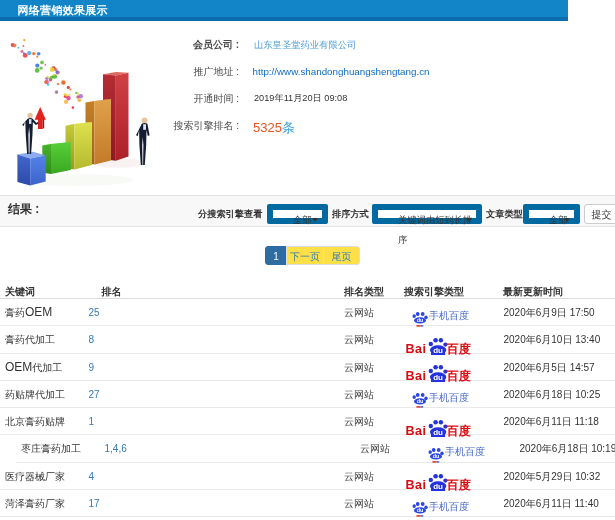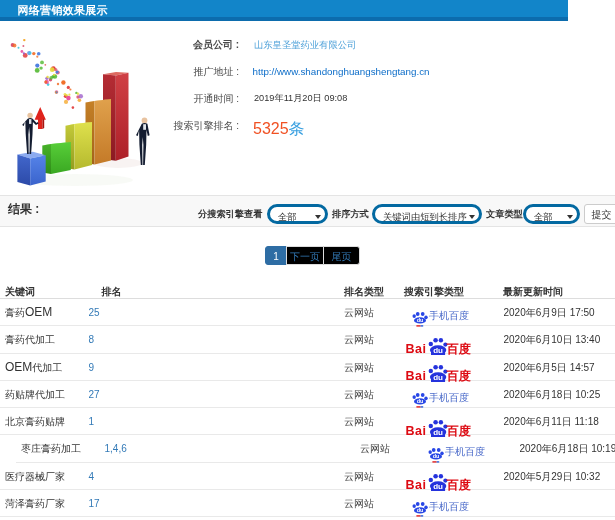--- a/index.html
+++ b/index.html
@@ -8,24 +8,24 @@
   .abs{position:absolute;}
   
   #hdr{left:0;top:0;width:568px;height:21px;background:linear-gradient(#1285c9,#1285c9 80%,#0c6cad 80%,#0c6cad);}
   #hdr span{position:absolute;left:17.5px;top:4.5px;color:#fff;font-size:11px;line-height:11px;font-weight:bold;letter-spacing:0.3px;}
   
   .ilabel{width:120px;text-align:right;color:#4a4a4a;font-size:10px;left:119px;}
   .ival{left:254px;font-size:9.5px;}
   
   #fbar{left:0;top:195px;width:615px;height:32px;background:#f8f8f8;border-top:1px solid #e4e4e4;border-bottom:1px solid #e4e4e4;box-sizing:border-box;}
   .flabel{font-weight:bold;font-size:9.2px;color:#333;top:204px;line-height:20px;}
-  .sel{top:204px;height:20px;line-height:20px;background:#fff;border:3px solid #0369a1;border-radius:10px;box-sizing:border-box;font-size:9.3px;color:#333;padding-left:8px;}
+  .sel{top:204px;height:20px;line-height:20px;background:#fff;border:6px solid #0369a1;border-radius:2px;box-sizing:border-box;font-size:9.3px;color:#333;padding-left:20px;}
   .sel .tri{position:absolute;right:4.5px;top:8px;width:0;height:0;border-left:3.5px solid transparent;border-right:3.5px solid transparent;border-top:4px solid #333;}
   
-  .pg{top:246px;height:19px;line-height:19px;box-sizing:border-box;border:1px solid #ddd;background:#000000;color:#337ab7;font-size:10px;text-align:center;}
+  .pg{top:246px;height:19px;line-height:19px;box-sizing:border-box;border:1px solid #ddd;background:#fde047;color:#337ab7;font-size:10px;text-align:center;}
   
   .th{font-weight:bold;color:#333;font-size:10px;line-height:37px !important;}
   .row{left:0;width:615px;height:27.25px;border-bottom:1px solid #e9e9e9;box-sizing:border-box;}
   .row > span{position:absolute;top:0;line-height:27px;font-size:10px;}
   .c1{left:5px;color:#333;}
   .c2{left:88.5px;color:#337ab7;}
   .c3{left:344px;color:#444;}
   .c5{left:503.5px;color:#333;}
   .mb{left:429px;color:#4566c8;line-height:34px !important;}
 </style>
@@ -178,21 +178,21 @@
     </g>
 </svg>
 
 <div class="abs ilabel" style="top:38px;font-weight:bold;">会员公司 :</div>
 <div class="abs ival" style="top:38.5px;color:#4a9fd8;font-size:9.3px;">山东皇圣堂药业有限公司</div>
 <div class="abs ilabel" style="top:65px;">推广地址 :</div>
 <div class="abs ival" style="top:65.5px;color:#0b6cc8;font-size:9.8px;left:252.5px;">http://www.shandonghuangshengtang.cn</div>
 <div class="abs ilabel" style="top:91.5px;">开通时间 :</div>
 <div class="abs ival" style="top:92px;color:#333;font-size:9.2px;">2019年11月20日 09:08</div>
 <div class="abs ilabel" style="top:118.5px;">搜索引擎排名 :</div>
-<div class="abs ival" style="top:118.5px;font-size:16px;left:253px;"><span style="color:#f05123;">5325</span><span style="color:#3aa0e0;">条</span></div>
+<div class="abs ival" style="top:118.5px;font-size:13px;left:253px;"><span style="color:#f05123;">5325</span><span style="color:#3aa0e0;">条</span></div>
 
 <div id="fbar" class="abs"></div>
 <div class="abs" style="left:8px;top:204px;line-height:10px;font-weight:bold;font-size:12px;color:#333;">结果 :</div>
 <div class="abs flabel" style="left:198px;">分搜索引擎查看</div>
 <div class="abs sel" style="left:267px;width:61px;">全部<i class="tri"></i></div>
 <div class="abs flabel" style="left:332px;">排序方式</div>
 <div class="abs sel" style="left:372px;width:110px;">关键词由短到长排序<i class="tri"></i></div>
 <div class="abs flabel" style="left:486px;">文章类型</div>
 <div class="abs sel" style="left:523px;width:57px;">全部<i class="tri"></i></div>
 <div class="abs" style="left:584px;top:204px;width:46px;height:20px;line-height:20px;border:1px solid #ccc;border-radius:3px;background:#fff;box-sizing:border-box;font-size:10px;color:#333;padding-left:6.5px;">提交</div>
@@ -345,14 +345,15 @@
         <ellipse cx="6.7" cy="5" rx="1.85" ry="2" fill="#2847e6"></ellipse>
         <ellipse cx="11.7" cy="5" rx="1.85" ry="2" fill="#2847e6"></ellipse>
         <ellipse cx="3.2" cy="7.1" rx="1.7" ry="1.85" fill="#2847e6"></ellipse>
         <ellipse cx="15" cy="8.3" rx="1.7" ry="1.85" fill="#2847e6"></ellipse>
         <ellipse cx="9" cy="11.4" rx="6" ry="3.1" fill="#2847e6"></ellipse>
         <text x="9" y="13.3" font-size="5.5" fill="#fff" text-anchor="middle" font-weight="bold" font-family="Liberation Sans">du</text>
         <rect x="5.4" y="16.2" width="4.2" height="1.4" fill="#e02020"></rect>
         <rect x="9.6" y="16.2" width="2.6" height="1.4" fill="#2b5fd8"></rect>
       </svg>
       <span class="mb">手机百度</span>
+      <span class="c5">2020年6月11日 11:40</span>
     </div>
   </div>
 
 </body></html>

